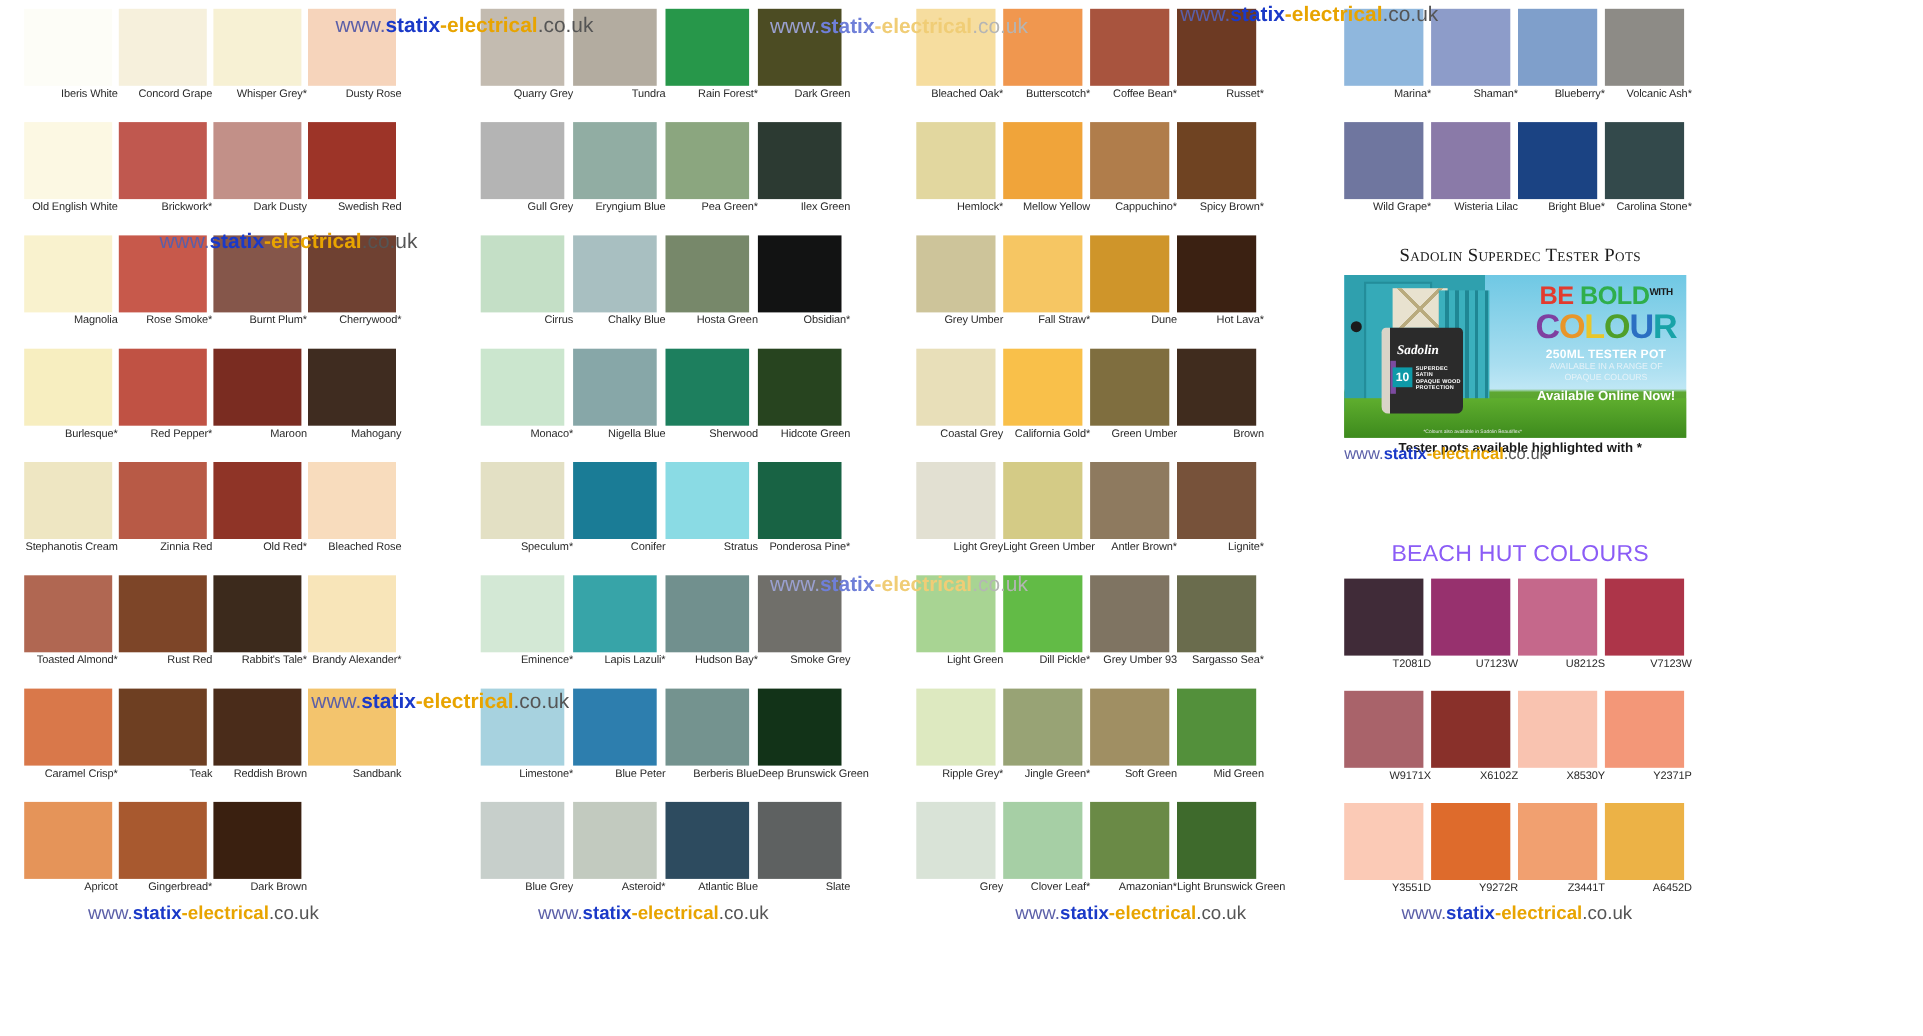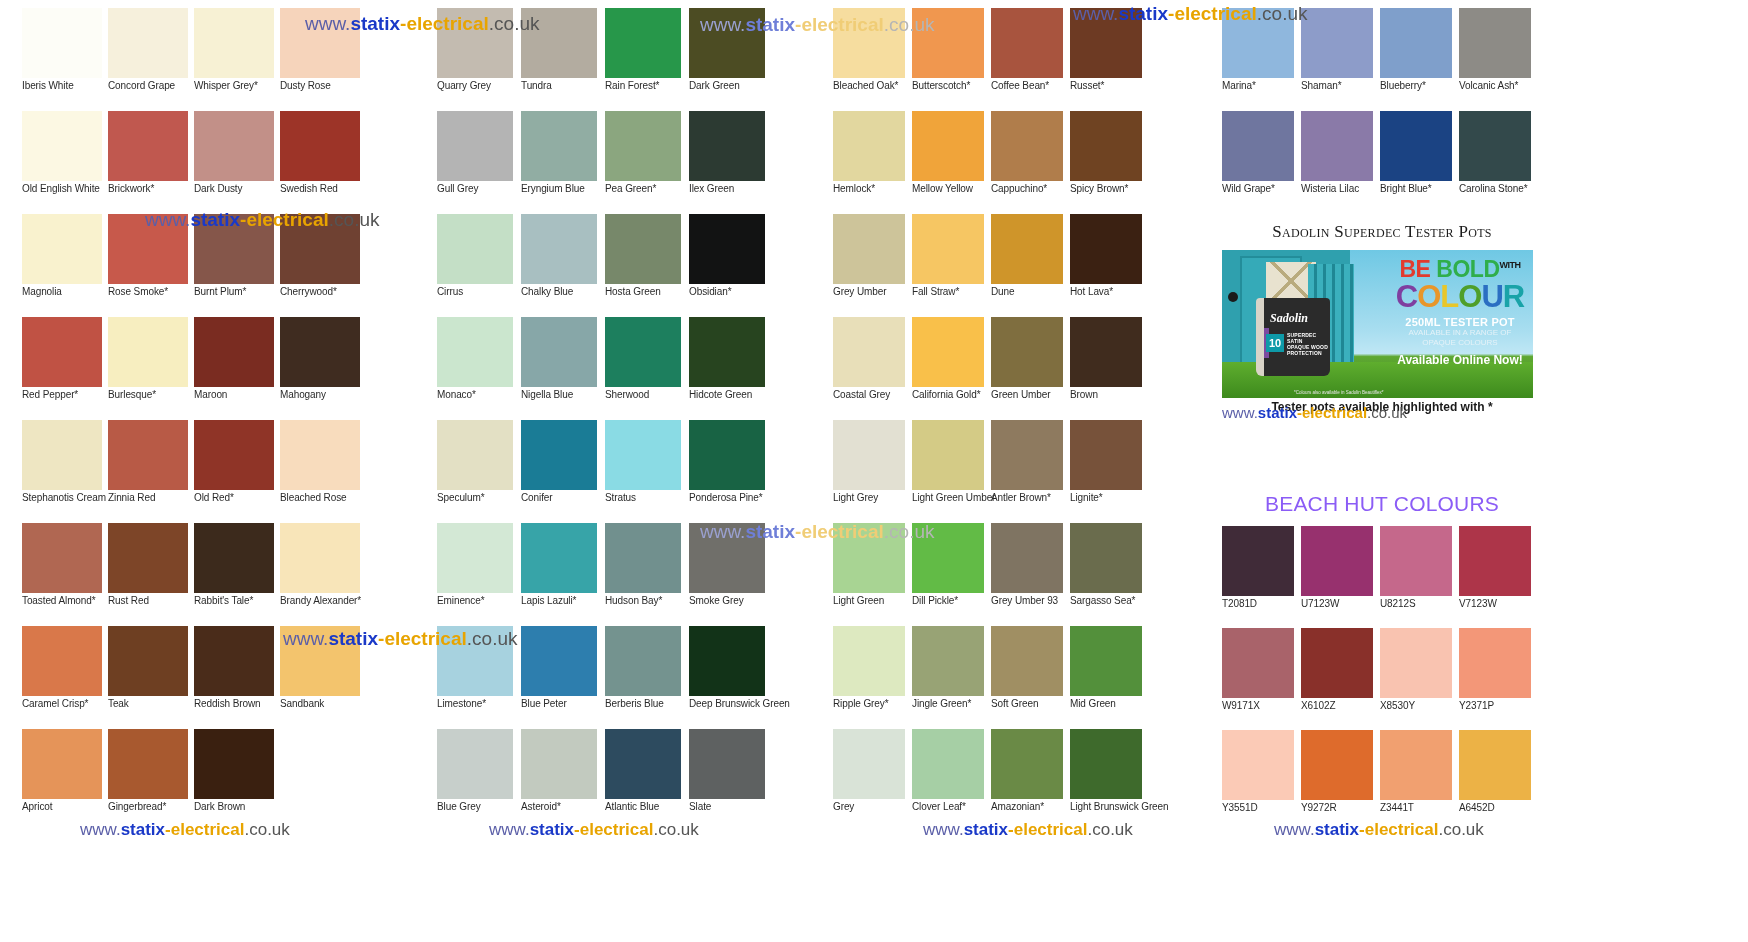--- a/index.html
+++ b/index.html
@@ -11,21 +11,21 @@
     overflow: hidden;
   }
   #page {
     position: relative;
     width: 1748px; height: 942px;
     background: #ffffff;
   }
 
   
   .grid-block { position: absolute; }
-  .grid { display: grid; }
+  .grid { display: grid; text-align: right; }
   .cell { position: relative; }
   .swatch {
     width: 100%;
     border: 0;
     display: block;
   }
   .sw-label {
     font-size: 10px;
     color: #2a2a2a;
     line-height: 11px;
@@ -244,26 +244,26 @@
         </div>
         <div class="cell">
           <div class="swatch" style="background: rgb(133, 86, 74); width: 80px;"></div>
           <div class="sw-label">Burnt Plum*</div>
         </div>
         <div class="cell">
           <div class="swatch" style="background: rgb(111, 65, 50); width: 80px;"></div>
           <div class="sw-label">Cherrywood*</div>
         </div>
         <div class="cell">
+          <div class="swatch" style="background: rgb(247, 238, 192); width: 80px;"></div>
+          <div class="sw-label">Burlesque*</div>
+        </div>
+        <div class="cell">
           <div class="swatch" style="background: rgb(192, 82, 68); width: 80px;"></div>
           <div class="sw-label">Red Pepper*</div>
-        </div>
-        <div class="cell">
-          <div class="swatch" style="background: rgb(247, 238, 192); width: 80px;"></div>
-          <div class="sw-label">Burlesque*</div>
         </div>
         <div class="cell">
           <div class="swatch" style="background: rgb(122, 44, 33); width: 80px;"></div>
           <div class="sw-label">Maroon</div>
         </div>
         <div class="cell">
           <div class="swatch" style="background: rgb(63, 44, 32); width: 80px;"></div>
           <div class="sw-label">Mahogany</div>
         </div>
         <div class="cell">

